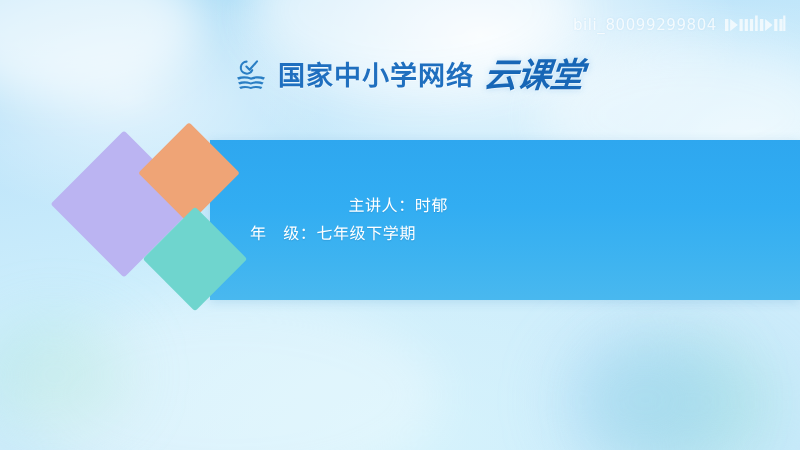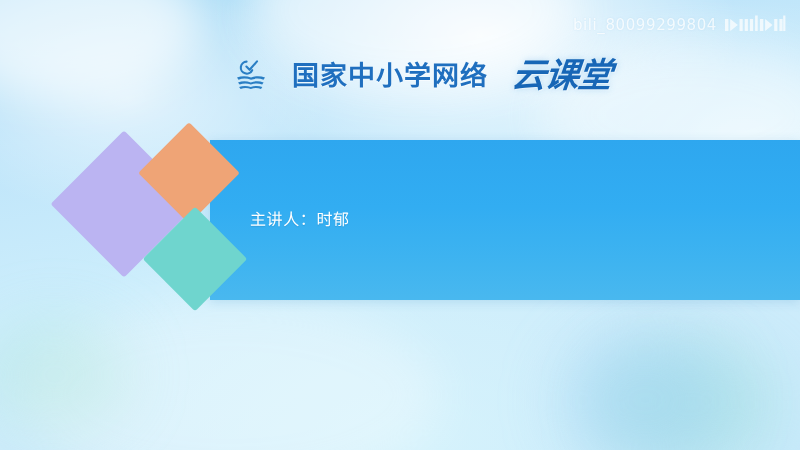--- a/index.html
+++ b/index.html
@@ -65,21 +65,21 @@
     display: block;
   }
 
   
   .brand {
     position: absolute;
     top: 57px;
     left: 234px;
     display: flex;
     align-items: center;
-    gap: 22px;
+    gap: 8px;
   }
   .brand-mark { display: block; }
   .brand-text {
     font-size: 27px;
     font-weight: 700;
     letter-spacing: 1px;
     color: #1f6fbf;
     text-shadow: 0 1px 0 rgba(255,255,255,.55);
     font-family: "DejaVu Sans", "Liberation Sans", sans-serif;
     white-space: nowrap;
@@ -143,20 +143,21 @@
   .meta-row {
     display: flex;
     align-items: baseline;
     font-size: 16px;
     color: #ffffff;
     letter-spacing: .6px;
     line-height: 1.75;
     white-space: nowrap;
     text-shadow: 0 1px 1px rgba(20,90,145,.22);
     font-family: Liberation Serif, serif;
+    text-align: right;
   }
   .meta-a { width: 198px; flex: 0 0 198px; }
   .meta-b { flex: 0 0 auto; }
 </style>
 </head>
 <body>
 
 <div id="stage">
 
   <div class="bg-base"></div>
@@ -206,20 +207,21 @@
   <div class="diamond purple"></div>
 
   <div class="banner">
     <div class="banner-inner">
 
       <div class="meta-row">
         <span class="meta-a">主讲人：时郁</span>
       </div>
 
       <div class="meta-row">
+        <span class="meta-b">年　级：七年级下学期</span>
       </div>
     </div>
   </div>
 
   <div class="diamond orange"></div>
   <div class="diamond teal"></div>
 
 </div>
 
 </body></html>

